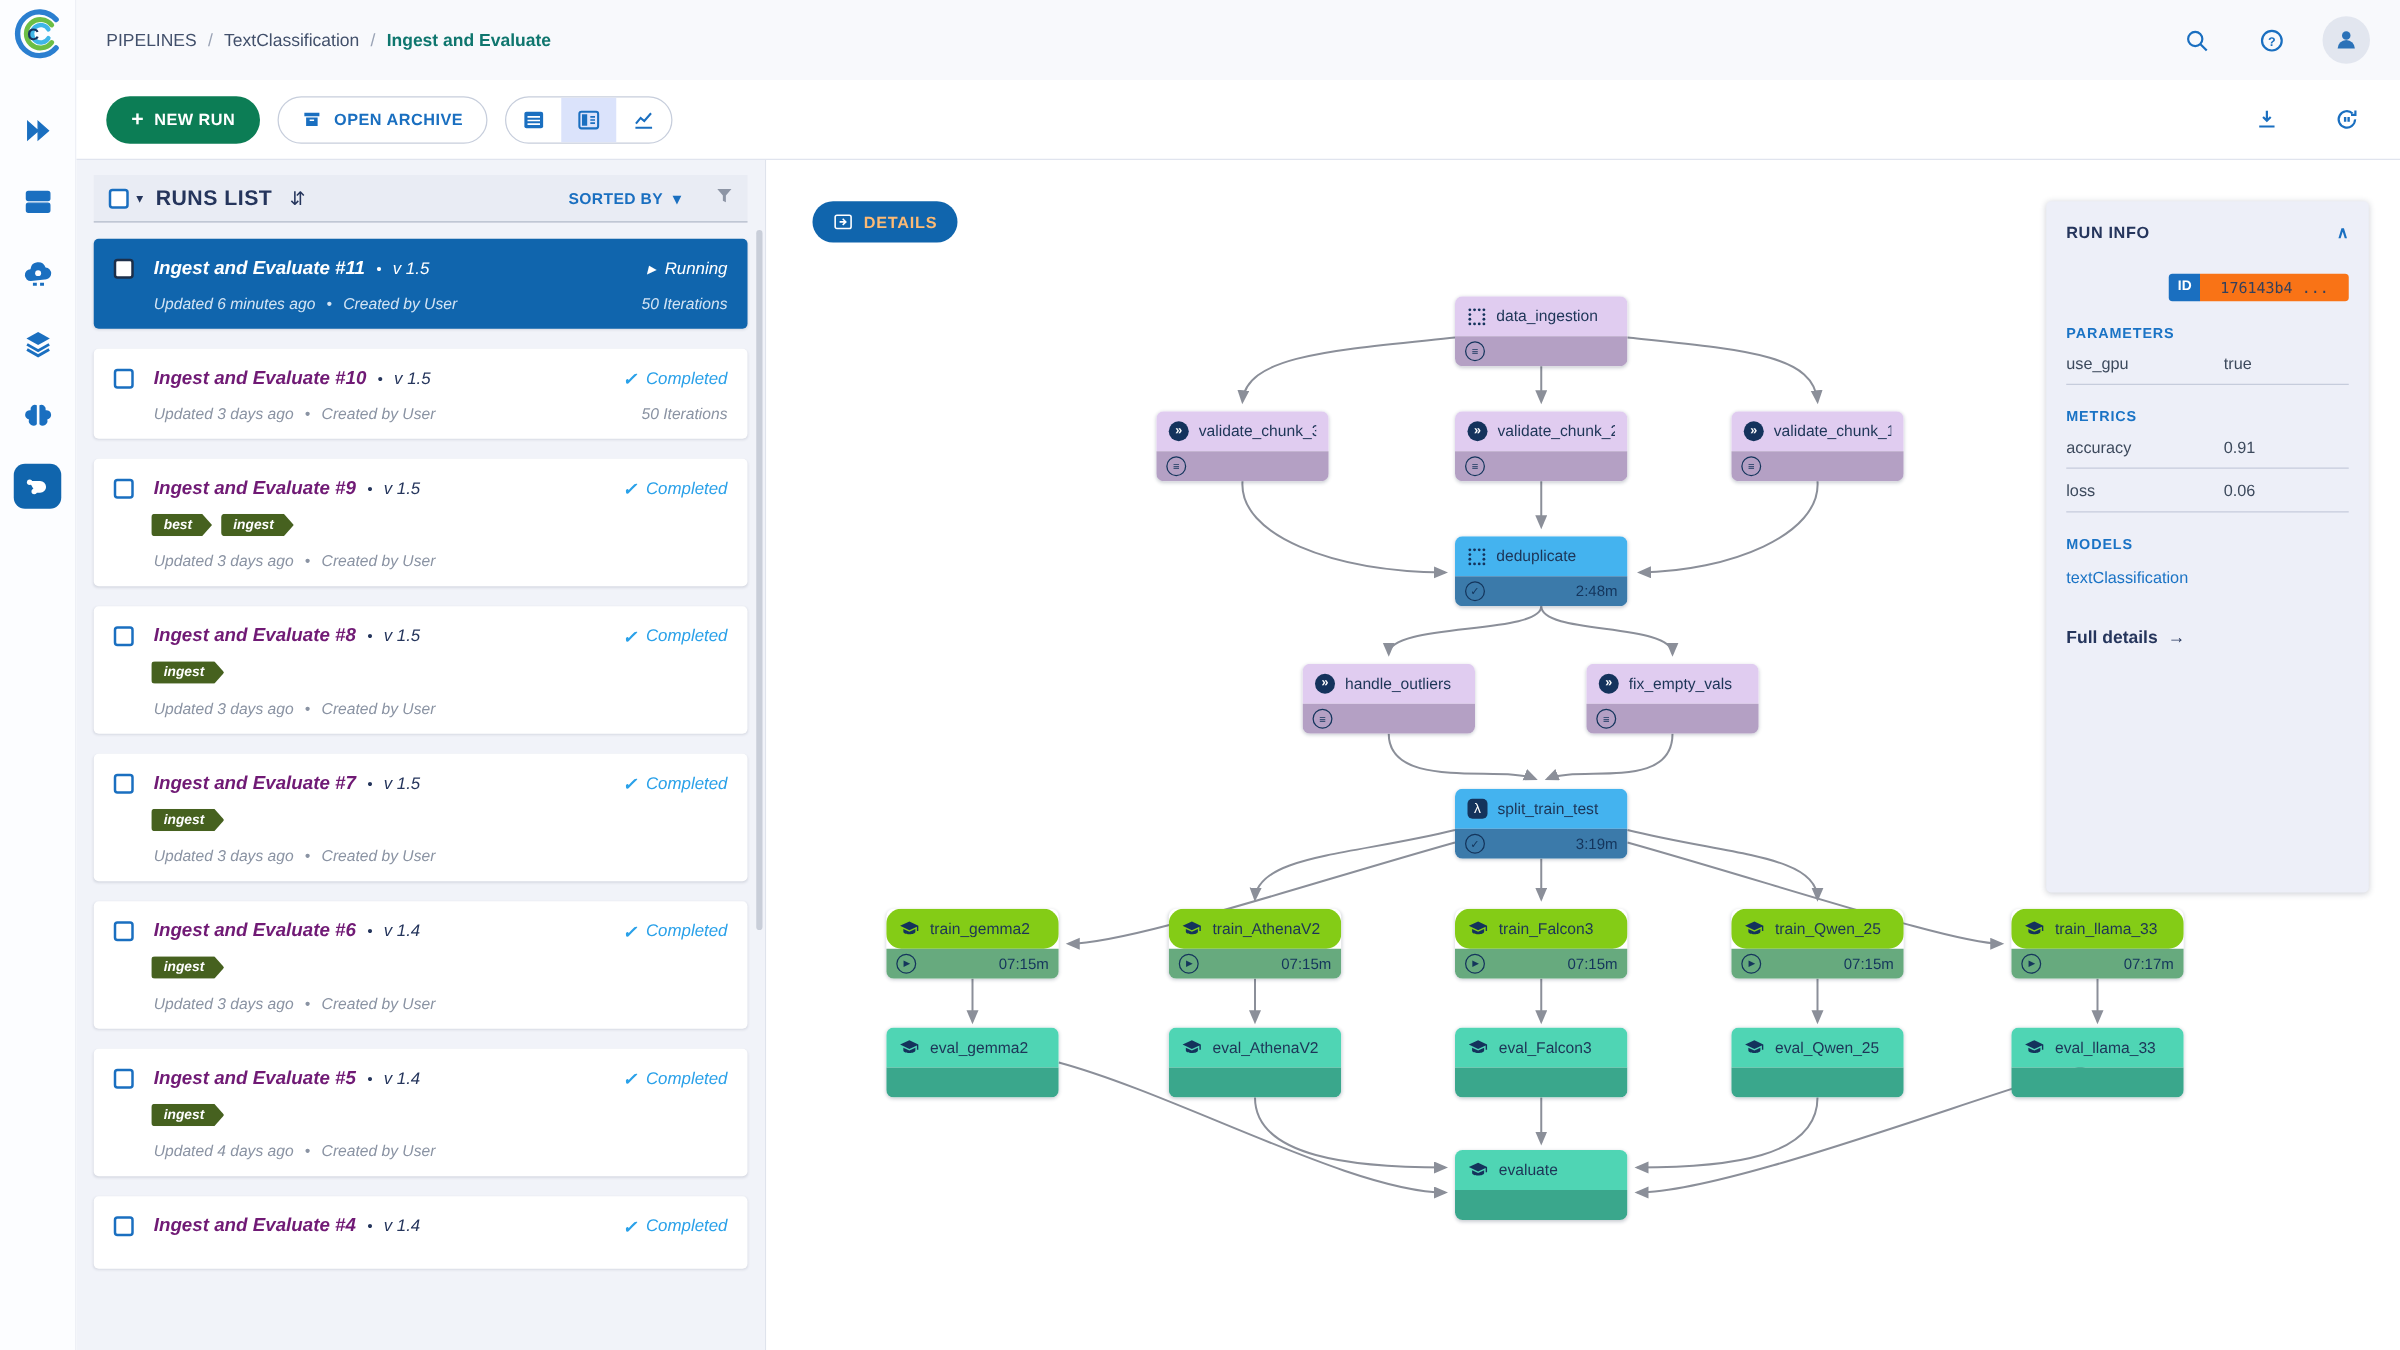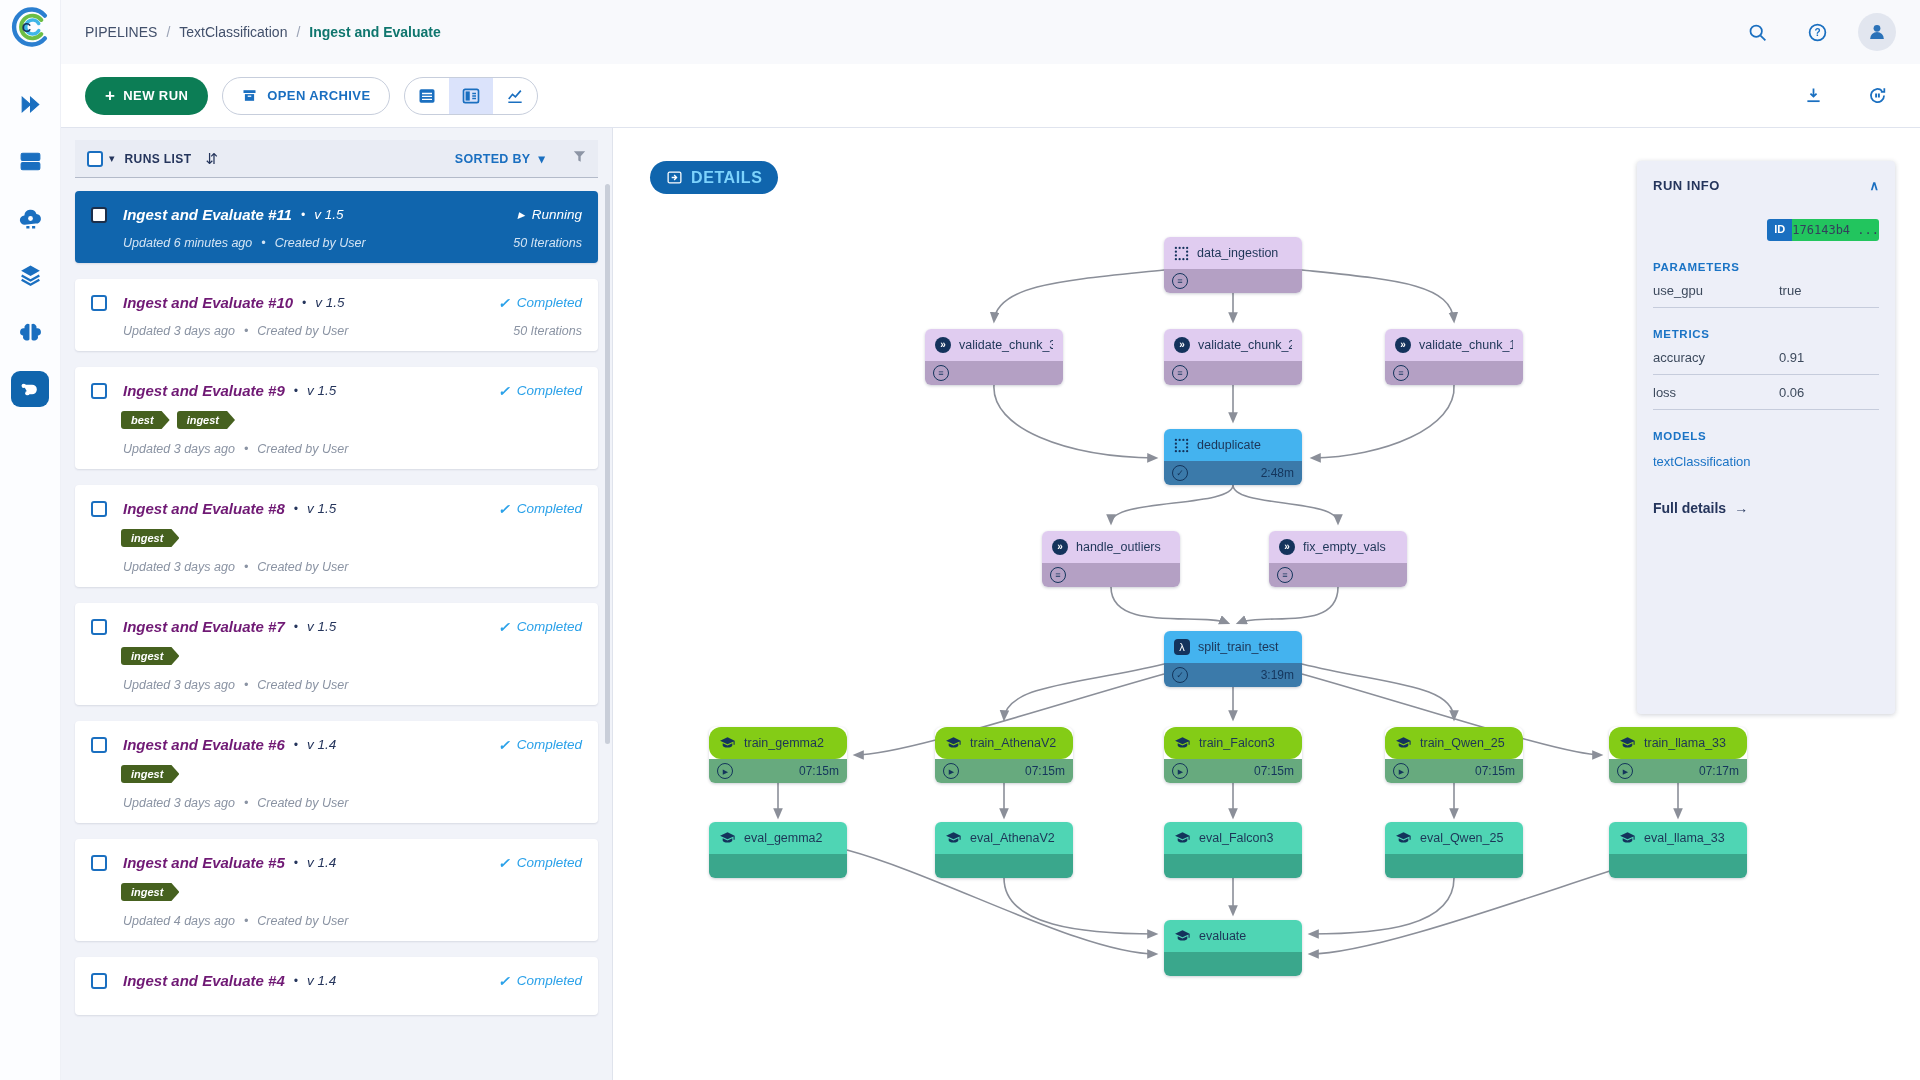--- a/index.html
+++ b/index.html
@@ -44,21 +44,21 @@
   .toolbar-right { margin-left:auto; display:flex; gap:26px; align-items:center; }
   .toolbar-right .icon-btn svg { stroke:#1a6fc0; }
 
   
   .runs-panel { position:absolute; left:61px; top:128px; width:552px; bottom:0; background:#f1f3f9;
     border-right:1px solid #dfe3ec; overflow:hidden; }
   .runs-header { margin:12px 14px 0 14px; height:38px; background:#e9ecf4; border-bottom:1px solid #b3bac9;
     display:flex; align-items:center; padding:0 10px 0 12px; }
   .cbx { width:16px; height:16px; border:2px solid #1a6fc0; border-radius:3px; background:#fff; flex:none; cursor:pointer; }
   .runs-header .caret { color:#25355c; font-size:11px; margin:0 10px 0 6px; cursor:pointer; }
-  .runs-title { font-size:12px; font-weight:bold; letter-spacing:.4px; color:#25355c; }
+  .runs-title { font-size:17px; font-weight:bold; letter-spacing:.4px; color:#25355c; }
   .sort-glyph { margin-left:14px; font-size:15px; color:#25355c; cursor:pointer; }
   .sorted-by { margin-left:auto; color:#1a6fc0; font-size:12.5px; font-weight:bold; letter-spacing:.3px; display:flex; gap:8px; align-items:center; cursor:pointer; }
   .filter-ic { margin-left:26px; cursor:pointer; }
   .filter-ic svg { width:17px; height:17px; fill:#8d95a5; }
   .scrollbar { position:absolute; right:2px; top:56px; width:5px; height:560px; background:#c9ced9; border-radius:3px; }
 
   .runs-list { padding:13px 14px; display:flex; flex-direction:column; gap:16px;font-style:italic; }
   .run-card { background:#fff; border-radius:4px; box-shadow:0 1px 2px rgba(30,40,70,.12);
     padding:15px 16px 13px 16px; cursor:pointer; }
   .run-card.selected { background:#1065ad; color:#fff; }
@@ -77,21 +77,21 @@
   .tag { background:#46611f; color:#fff; font-size:11px; font-weight:bold; padding:3px 16px 3px 10px;
     border-radius:3px 0 0 3px; clip-path:polygon(0 0, calc(100% - 8px) 0, 100% 50%, calc(100% - 8px) 100%, 0 100%); }
   .rc-meta { margin:13px 0 0 32px; display:flex; align-items:center; gap:9px; font-size:12.5px; color:#8a93a3; }
   .run-card.selected .rc-meta { color:#d3e4f4; }
   .rc-iters { margin-left:auto; }
 
   
   .canvas { position:absolute; left:613px; top:128px; right:0; bottom:0; background:#fff; overflow:hidden; }
   .edges { position:absolute; left:0; top:0; }
   .details-btn { position:absolute; left:37px; top:33px; height:33px; border-radius:17px; background:#1065ad;
-    color:#7dd3fc; font-size:16px; font-weight:bold; letter-spacing:.6px; display:flex; align-items:center;
+    color:#fdba74; font-size:13px; font-weight:bold; letter-spacing:.6px; display:flex; align-items:center;
     gap:8px; padding:0 16px; cursor:pointer; z-index:5; }
   .details-btn svg { width:17px; height:17px; fill:none; stroke:#fff; stroke-width:1.8; }
 
   .node { position:absolute; width:138px; border-radius:6px; overflow:hidden;
     box-shadow:0 1px 3px rgba(20,30,60,.22); cursor:pointer; z-index:3; }
   .n-head { height:32px; display:flex; align-items:center; gap:8px; padding:0 10px; }
   .n-label { font-size:12.5px; color:#1d3557; white-space:nowrap; overflow:hidden; }
   .n-foot { height:24px; display:flex; align-items:center; padding:0 8px; }
   .n-time { margin-left:auto; font-size:12px; color:#14355c; }
   .node.lavender .n-head { background:#e0ccf0; } .node.lavender .n-foot { background:#b4a0c4; }
@@ -110,21 +110,21 @@
 
   
   .run-info { position:absolute; top:33px; right:25px; width:258px; height:553px; background:#edeff8;
     border-radius:4px; box-shadow:0 1px 5px rgba(30,40,70,.22); padding:17px 16px; z-index:6; }
   .ri-head { display:flex; align-items:center; }
   .ri-title { font-size:13px; font-weight:bold; letter-spacing:.5px; color:#25355c; }
   .ri-chev { margin-left:auto; color:#1a6fc0; font-size:13px; font-weight:bold; cursor:pointer; }
   .ri-idrow { display:flex; justify-content:flex-end; margin:26px 0 10px 0; }
   .id-badge { background:#1a6fc0; color:#fff; font-size:11px; font-weight:bold; padding:4px 7px;
     border-radius:3px 0 0 3px; }
-  .id-value { background:#22c55e; color:#33405c; font-size:12px; padding:4px 0; border-radius:0 3px 3px 0;
+  .id-value { background:#f97316; color:#33405c; font-size:12px; padding:4px 16px; border-radius:0 3px 3px 0;
     font-family:"DejaVu Sans Mono", monospace; }
   .ri-section-head { color:#1a73c5; font-size:11.5px; font-weight:bold; letter-spacing:.7px; margin-top:20px; }
   .ri-row { display:flex; padding:10px 0 9px 0; border-bottom:1px solid #c6ccdc; font-size:13px; color:#3d4a5d; }
   .ri-row .v { margin-left:0; position:absolute; left:126px; }
   .ri-row { position:relative; }
   .ri-link { display:inline-block; margin-top:12px; color:#1a73c5; font-size:13px; cursor:pointer; }
   .ri-full { margin-top:30px; font-size:14px; font-weight:bold; color:#25355c; display:flex; gap:8px; cursor:pointer; }
 </style>
 </head>
 <body>

